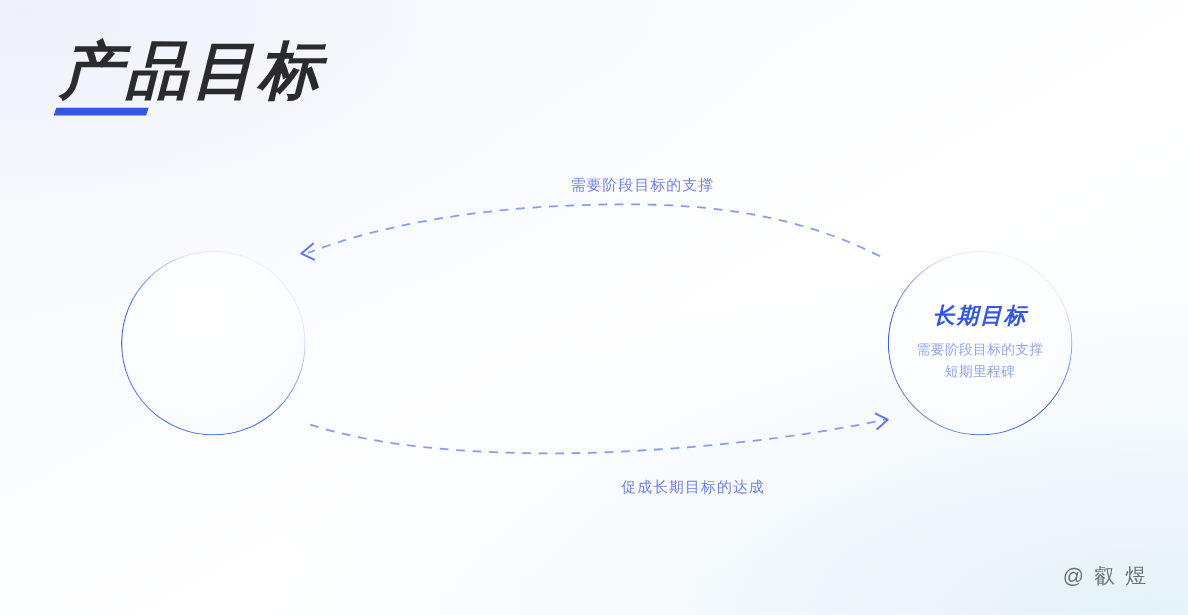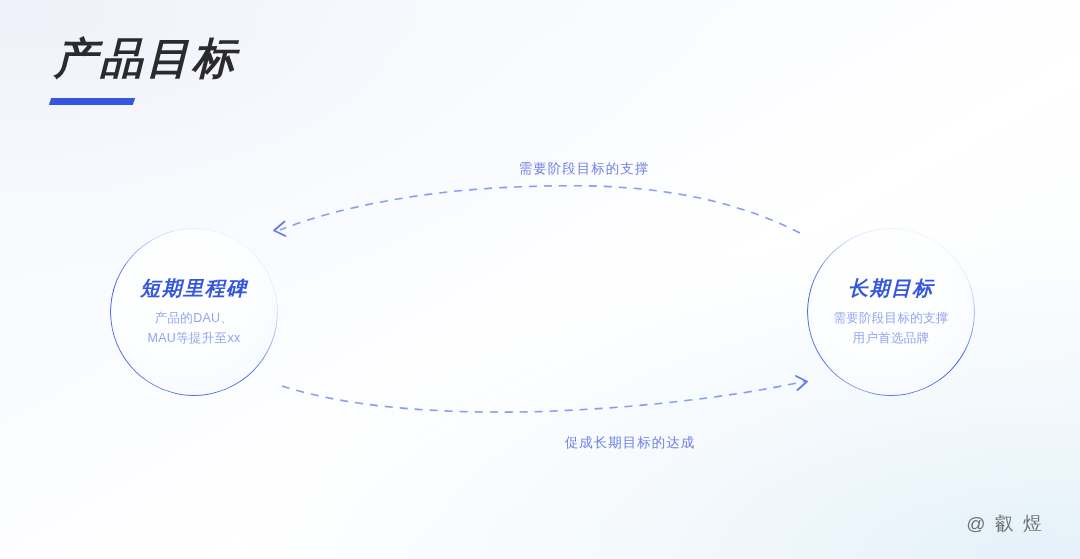--- a/index.html
+++ b/index.html
@@ -24,21 +24,21 @@
       linear-gradient(150deg, #f7f9fd 0%, #fbfcff 38%, #ffffff 58%, #f8fbfd 100%);
   }
 
   
   .title-block {
     position: absolute;
     left: 54px;
     top: 36px;
   }
   .page-title {
-    font-size: 43px;
+    font-size: 57px;
     line-height: 1.05;
     font-weight: bold;
     font-style: italic;
     color: #2b2b2e;
     letter-spacing: 3px;
     white-space: nowrap;
   }
   .title-underline {
     position: absolute;
     left: -4px;
@@ -162,32 +162,27 @@
     <path d="M 282 386 C 350 408, 440 413, 522 412 C 620 410, 730 398, 806 381" fill="none" stroke="#7f96f0" stroke-width="1.6" stroke-dasharray="8 7" stroke-linecap="butt" opacity="0.95"></path>
     <path d="M 796 376 L 807 381.5 L 797.5 390" fill="none" stroke="#5d79ec" stroke-width="1.8" stroke-linecap="round" stroke-linejoin="round"></path>
   </svg>
 
   <div class="arc-label" id="label-top">需要阶段目标的支撑</div>
   <div class="arc-label" id="label-bottom">促成长期目标的达成</div>
 
   <div class="node" id="node-left">
     <div class="node-fill"></div>
     <div class="node-ring"></div>
-    <div class="node-inner">
-      <div class="node-title">短期里程碑</div>
-      <div class="node-desc">产品的DAU、</div>
-      <div class="node-desc">MAU等提升至xx</div>
-    </div>
   </div>
 
   <div class="node" id="node-right">
     <div class="node-fill"></div>
     <div class="node-ring right"></div>
     <div class="node-inner">
       <div class="node-title">长期目标</div>
       <div class="node-desc">需要阶段目标的支撑</div>
-      <div class="node-desc">用户首选品牌</div>
+      <div class="node-desc">短期里程碑</div>
     </div>
   </div>
 
   <div class="watermark">@ 叡 煜</div>
 
 </div>
 
 </body></html>

